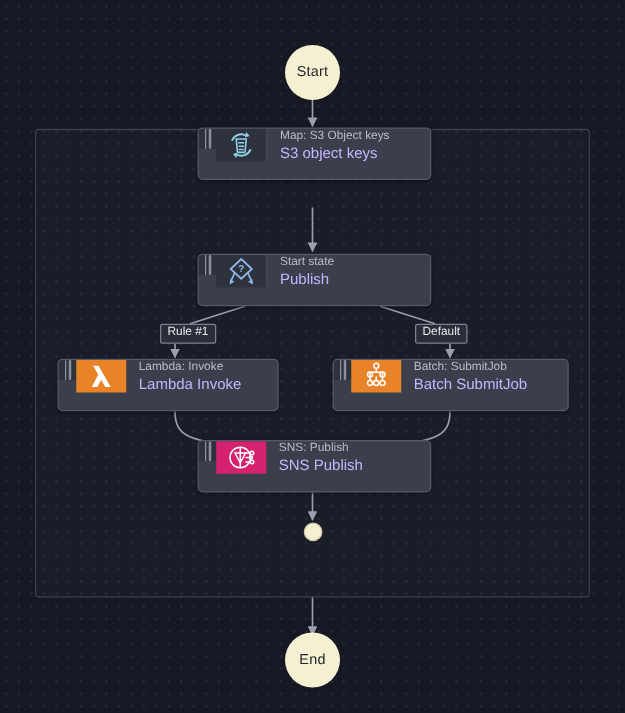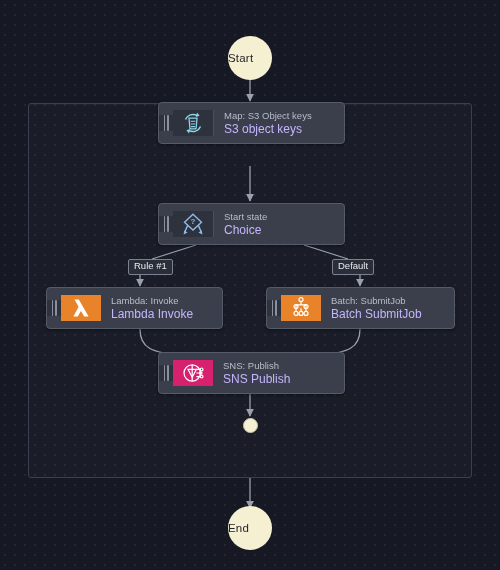--- a/index.html
+++ b/index.html
@@ -38,36 +38,37 @@
     pointer-events: none;
   }
 
   
   .terminal {
     position: absolute;
     background: #f6f0d3;
     border-radius: 50%;
     display: flex;
     align-items: center;
+    justify-content: center;
     color: #22242c;
     font-size: 11.5px;
     letter-spacing: .2px;
     box-sizing: border-box;
   }
   .terminal.small {
     width: 15px; height: 15px;
     border: 1px solid #cdc8ac;
   }
 
   
   .node {
     position: absolute;
     height: 42px;
     display: flex;
-    align-items: center;
+    align-items: flex-start;
     background: #3b3f4b;
     border: 1px solid #565b6a;
     border-radius: 4px;
     box-sizing: border-box;
     overflow: hidden;
     box-shadow: 0 1px 3px rgba(0,0,0,0.45);
   }
   .grip {
     width: 14px;
     flex: 0 0 14px;
@@ -241,21 +242,21 @@
       <svg width="26" height="26" viewBox="0 0 26 26">
         <path d="M13,3.2 L21.5,11.2 L13,19 L4.5,11.2 z" stroke="#8fb9e8" stroke-width="1.4" fill="none"></path>
         <text x="13" y="13.4" font-size="8" fill="#8fb9e8" text-anchor="middle" font-family="Liberation Sans, sans-serif" font-weight="bold">?</text>
         <path d="M7.6,14.6 L4.6,21.2 M18.4,14.6 L21.4,21.2" stroke="#8fb9e8" stroke-width="1.4" fill="none"></path>
         <path d="M3.6,23.6 L4.2,19.4 L7.6,21.4 z" fill="#8fb9e8"></path>
         <path d="M22.4,23.6 L21.8,19.4 L18.4,21.4 z" fill="#8fb9e8"></path>
       </svg>
     </div>
     <div class="nlabels">
       <div class="ntype">Start state</div>
-      <div class="nname">Choice</div>
+      <div class="nname">Publish</div>
     </div>
   </div>
 
   <div class="pill" style="left:128px; top:259px;">
     <span>Rule #1</span>
   </div>
   <div class="pill" style="left:332px; top:259px;">
     <span>Default</span>
   </div>
 

